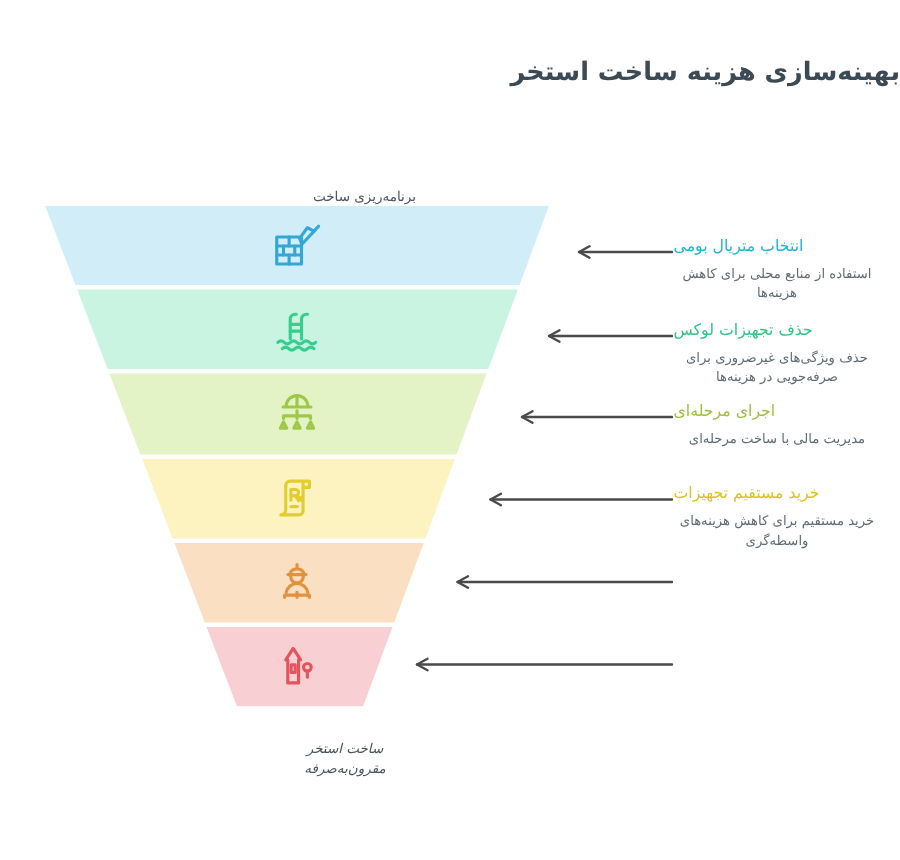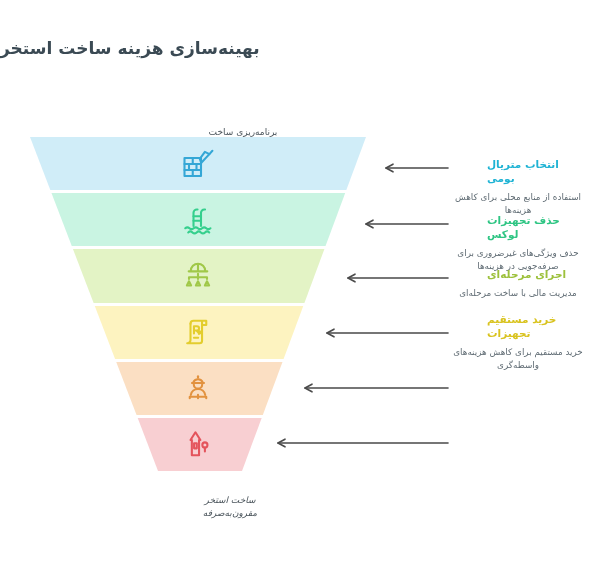--- a/index.html
+++ b/index.html
@@ -3,21 +3,21 @@
 <meta charset="utf-8">
 <style>
   :root{
     --arrow:#4a4a4a; --title:#3b4a54; --desc:#5f6b73; --label:#4a545b;
   }
   html,body{margin:0;padding:0;}
   body{font-family:"DejaVu Sans", sans-serif; background:#ffffff;}
   .canvas{position:relative;width:600px;height:573px;background:#ffffff;overflow:hidden;}
 
   .page-title{
-    position:absolute;top:38px;left:0;width:600px;text-align:left;
+    position:absolute;top:38px;left:0;width:600px;text-align:right;
     font-size:17px;font-weight:bold;color:var(--title);direction:rtl;
   }
   .side-label{
     position:absolute;font-size:9px;line-height:13px;color:var(--label);
     text-align:center;direction:rtl;white-space:pre-line;
   }
   .top-label{top:98px;left:193px;width:100px;margin-top:28px;}
   .bottom-label{top:494px;left:180px;width:100px;font-style:italic;}
 
   .funnel{
@@ -26,21 +26,21 @@
     display:flex;flex-direction:column;gap:3px;
   }
   .band{flex:1;display:flex;align-items:center;justify-content:center;}
   .icon{display:block;}
 
   .arrow{position:absolute;height:12px;}
   .arrow svg{display:block;}
   .arrow line,.arrow polyline{stroke:var(--arrow);stroke-width:1.6;fill:none;stroke-linecap:round;stroke-linejoin:round;}
 
   .step-text{position:absolute;left:449px;width:138px;direction:rtl;text-align:left;}
-  .step-title{font-size:10.5px;font-weight:bold;line-height:14px;margin-left:38px;}
+  .step-title{font-size:10.5px;font-weight:normal;line-height:14px;}
   .step-desc{font-size:8.8px;line-height:12.5px;color:var(--desc);margin-top:6px;text-align:center;}
 </style>
 </head>
 <body>
 
 <div class="canvas">
 
   <div class="page-title">بهینه‌سازی هزینه ساخت استخر</div>
 
   <div class="side-label top-label">برنامه‌ریزی ساخت
@@ -157,18 +157,18 @@
     <div class="step-desc">استفاده از منابع محلی برای کاهش هزینه‌ها</div>
   </div>
   <div class="step-text" style="top:213px;">
     <div class="step-title" style="color: rgb(46, 197, 131);">حذف تجهیزات لوکس</div>
     <div class="step-desc">حذف ویژگی‌های غیرضروری برای صرفه‌جویی در هزینه‌ها</div>
   </div>
   <div class="step-text" style="top:267px;">
     <div class="step-title" style="color: rgb(157, 193, 60);">اجرای مرحله‌ای</div>
     <div class="step-desc">مدیریت مالی با ساخت مرحله‌ای</div>
   </div>
-  <div class="step-text" style="top:312px;">
+  <div class="step-text" style="top:322px;">
     <div class="step-title" style="color: rgb(217, 195, 31);">خرید مستقیم تجهیزات</div>
     <div class="step-desc">خرید مستقیم برای کاهش هزینه‌های واسطه‌گری</div>
   </div>
 
 </div>
 
 </body></html>

